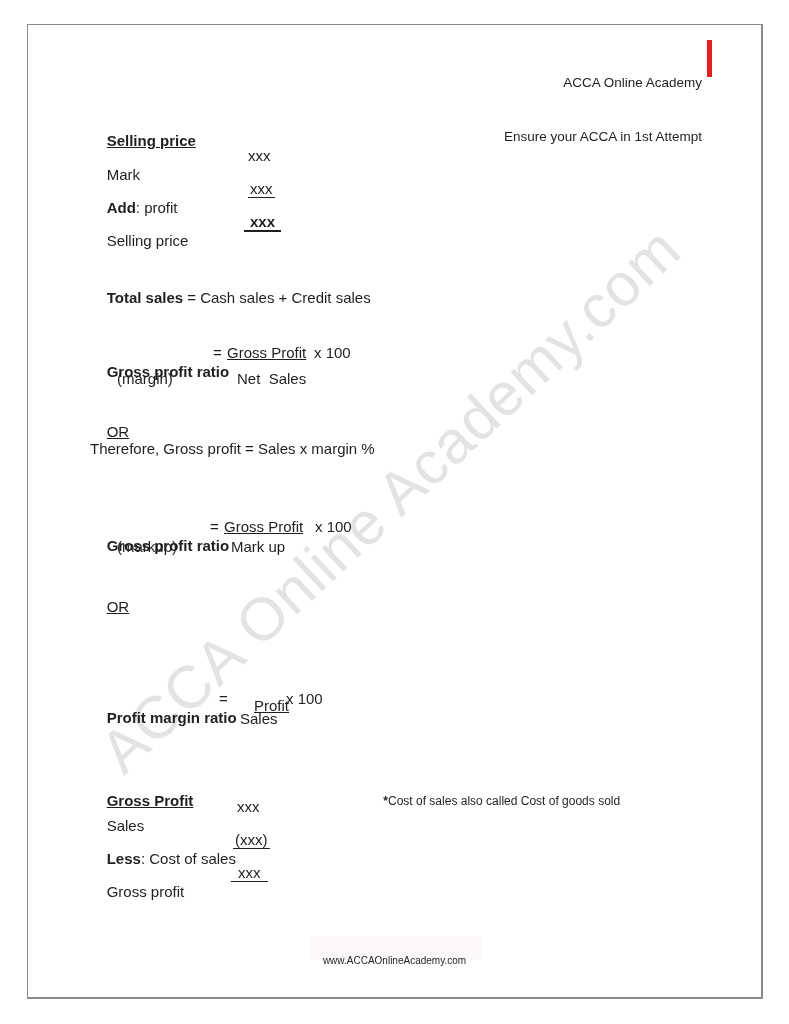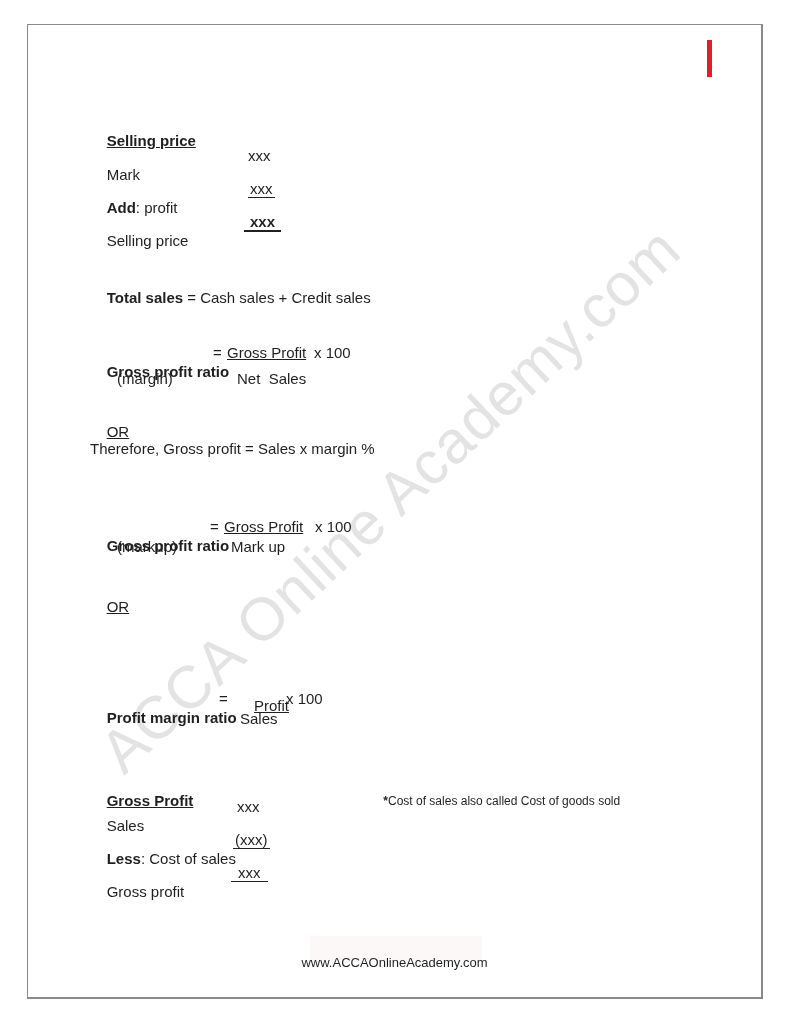--- a/index.html
+++ b/index.html
@@ -28,33 +28,37 @@
   .small{font-size:12px;}
   .b{font-weight:bold;}
   .u{text-decoration:underline;}
   .a2{position:absolute;top:0;white-space:pre;}
   .vu{border-bottom:1.5px solid #1f1f1f;padding:0 2px;}
   .vu-bold{border-bottom:2px solid #1f1f1f;padding:0 6px;font-weight:bold;}
   .vu-sp{border-bottom:1.5px solid #1f1f1f;padding:0 7px;}
   .title{font-weight:bold;text-decoration:underline;}
   .footer{
     position:absolute;left:0;top:955px;width:789px;text-align:center;
-    font-size:13px;
+    font-size:10px;
   }
   .artifact{position:absolute;left:310px;top:936px;width:172px;height:24px;background:#fcf8f8;}
 </style>
 </head>
 <body>
 
 <div class="page-border"></div>
 
 <div class="watermark">ACCA Online Academy.com</div>
 
 <div class="content">
 
+  <div class="header-block">
+    <div>ACCA Online Academy</div>
+    <div>Ensure your ACCA in 1st Attempt</div>
+  </div>
   <div class="accent-bar" style="background:#e31e24;"></div>
 
   <div class="line" style="left:90px;top:112px;">
     <span class="title">Selling price</span>
   </div>
   <div class="line" style="left:90px;top:146px;width:300px;">
     <span>Mark</span>
     <span class="a2" style="left:158px;">xxx</span>
   </div>
   <div class="line" style="left:90px;top:179px;width:300px;">

